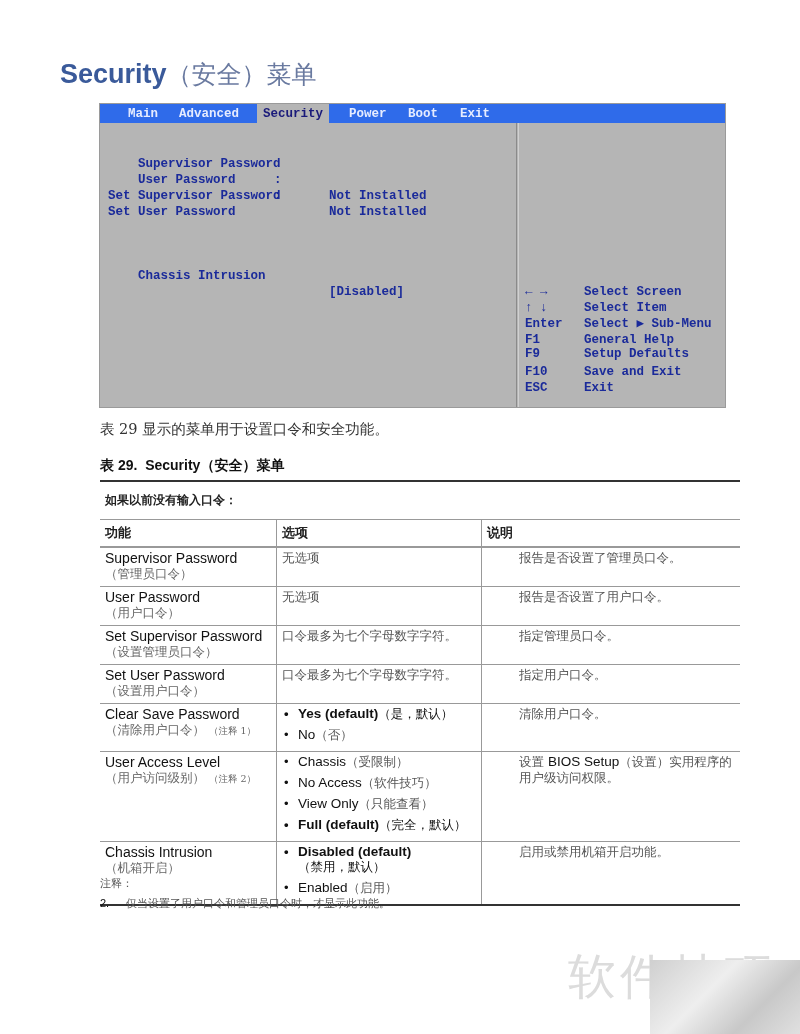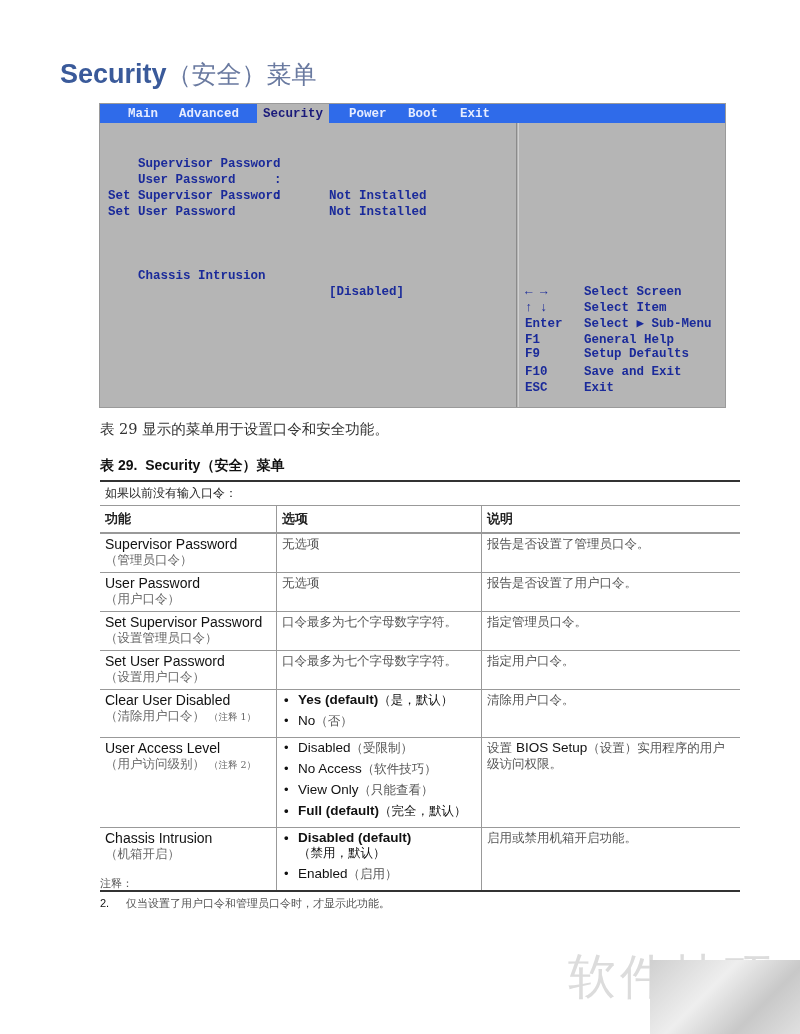--- a/index.html
+++ b/index.html
@@ -27,37 +27,37 @@
 
     .intro { position: absolute; left: 100px; top: 420px; font-size: 14.5px; color: #333; }
     .table-caption { position: absolute; left: 100px; top: 457px; font-family: "Liberation Sans", sans-serif;
                      font-size: 14px; font-weight: bold; color: #111; }
     .table-caption .cn { font-family: "DejaVu Serif", serif; }
 
     table.sec { position: absolute; left: 100px; top: 480px; width: 640px; border-collapse: collapse;
                 font-size: 13px; }
     table.sec td, table.sec th { vertical-align: top; padding: 2px 5px 3px 5px; text-align: left; }
     table.sec tr.top-rule td { border-top: 2px solid #333; }
-    table.sec tr.hdr-note td { font-weight: normal; font-size: 12px; border-bottom: 1px solid #999; padding: 3px 5px; }
+    table.sec tr.hdr-note td { font-weight: bold; font-size: 12px; border-bottom: 1px solid #999; padding: 10px 5px; }
     table.sec tr.col-hdr th { font-weight: bold; font-size: 13px; border-bottom: 2px solid #999; padding: 4px 5px; }
     table.sec tr.row td { border-bottom: 1px solid #999; }
     table.sec tr.row.last td { border-bottom: 2px solid #333; }
     table.sec .c1 { width: 166px; border-right: 1px solid #999; }
     table.sec .c2 { width: 194px; border-right: 1px solid #999; }
     .en { font-family: "Liberation Sans", sans-serif; font-size: 14px; color: #111; }
     .cn-sub { color: #666; font-size: 12.5px; }
     .note-ref { font-size: 9.5px; color: #666; }
     .plain { color: #555; font-size: 12.5px; line-height: 16px; }
     ul.opts { list-style: none; margin: 0; padding: 0; }
     ul.opts li { position: relative; padding-left: 16px; margin-bottom: 4px; font-family: "Liberation Sans", sans-serif; font-size: 13.5px; color: #111; }
     ul.opts li::before { content: "•"; position: absolute; left: 2px; top: 0; font-size: 13px; }
     ul.opts li.bold { font-weight: bold; }
     ul.opts li .cn-opt { font-family: "DejaVu Serif", serif; color: #555; font-size: 12.5px; font-weight: normal; }
     ul.opts li.bold .cn-opt { color: #111; font-weight: normal; }
-    .desc { color: #555; font-size: 12.5px; line-height: 16px; }
+    .desc { color: #555; font-size: 12.5px; line-height: 16px; margin-left: 32px; }
     .desc .en-inline { font-family: "Liberation Sans", sans-serif; color: #111; font-size: 13.5px; }
 
     .notes { position: absolute; left: 100px; top: 876px; font-size: 11px; color: #555; }
     .notes div { margin-bottom: 5px; }
     .notes .num { display: inline-block; width: 26px; font-family: "Liberation Sans", sans-serif; color: #111; }
 
     .watermark { position: absolute; left: 568px; top: 945px; font-family: "DejaVu Sans", sans-serif;
                  font-size: 48px; color: #dcdcdc; letter-spacing: 4px; white-space: nowrap; }
     .blur-patch { position: absolute; left: 650px; top: 960px; width: 150px; height: 74px;
                   background: linear-gradient(135deg, #cfcfcf, #eeeeee 40%, #c8c8c8 70%, #e0e0e0); }
@@ -169,41 +169,41 @@
         </td>
     <td class="c2">
           <div class="plain">口令最多为七个字母数字字符。</div>
         </td>
     <td>
           <div class="desc">指定用户口令。</div>
         </td>
   </tr>
   <tr class="row">
     <td class="c1">
-          <div class="en">Clear User Disabled</div>
+          <div class="en">Clear Save Password</div>
           <div class="cn-sub"><span>（清除用户口令）</span> <span class="note-ref">（注释 1）</span></div>
         </td>
     <td class="c2">
       <ul class="opts">
         <li class="bold"><span>Yes (default)</span><span class="cn-opt">（是，默认）</span></li>
         <li><span>No</span><span class="cn-opt">（否）</span></li>
       </ul>
     </td>
     <td>
           <div class="desc">清除用户口令。</div>
         </td>
   </tr>
   <tr class="row">
     <td class="c1">
           <div class="en">User Access Level</div>
           <div class="cn-sub"><span>（用户访问级别）</span> <span class="note-ref">（注释 2）</span></div>
         </td>
     <td class="c2">
       <ul class="opts">
-        <li><span>Disabled</span><span class="cn-opt">（受限制）</span></li>
+        <li><span>Chassis</span><span class="cn-opt">（受限制）</span></li>
         <li><span>No Access</span><span class="cn-opt">（软件技巧）</span></li>
         <li><span>View Only</span><span class="cn-opt">（只能查看）</span></li>
         <li class="bold"><span>Full (default)</span><span class="cn-opt">（完全，默认）</span></li>
       </ul>
     </td>
     <td>
           <div class="desc"><span>设置 </span><span class="en-inline">BIOS Setup</span><span>（设置）实用程序的用户级访问权限。</span></div>
         </td>
   </tr>
   <tr class="row last">

